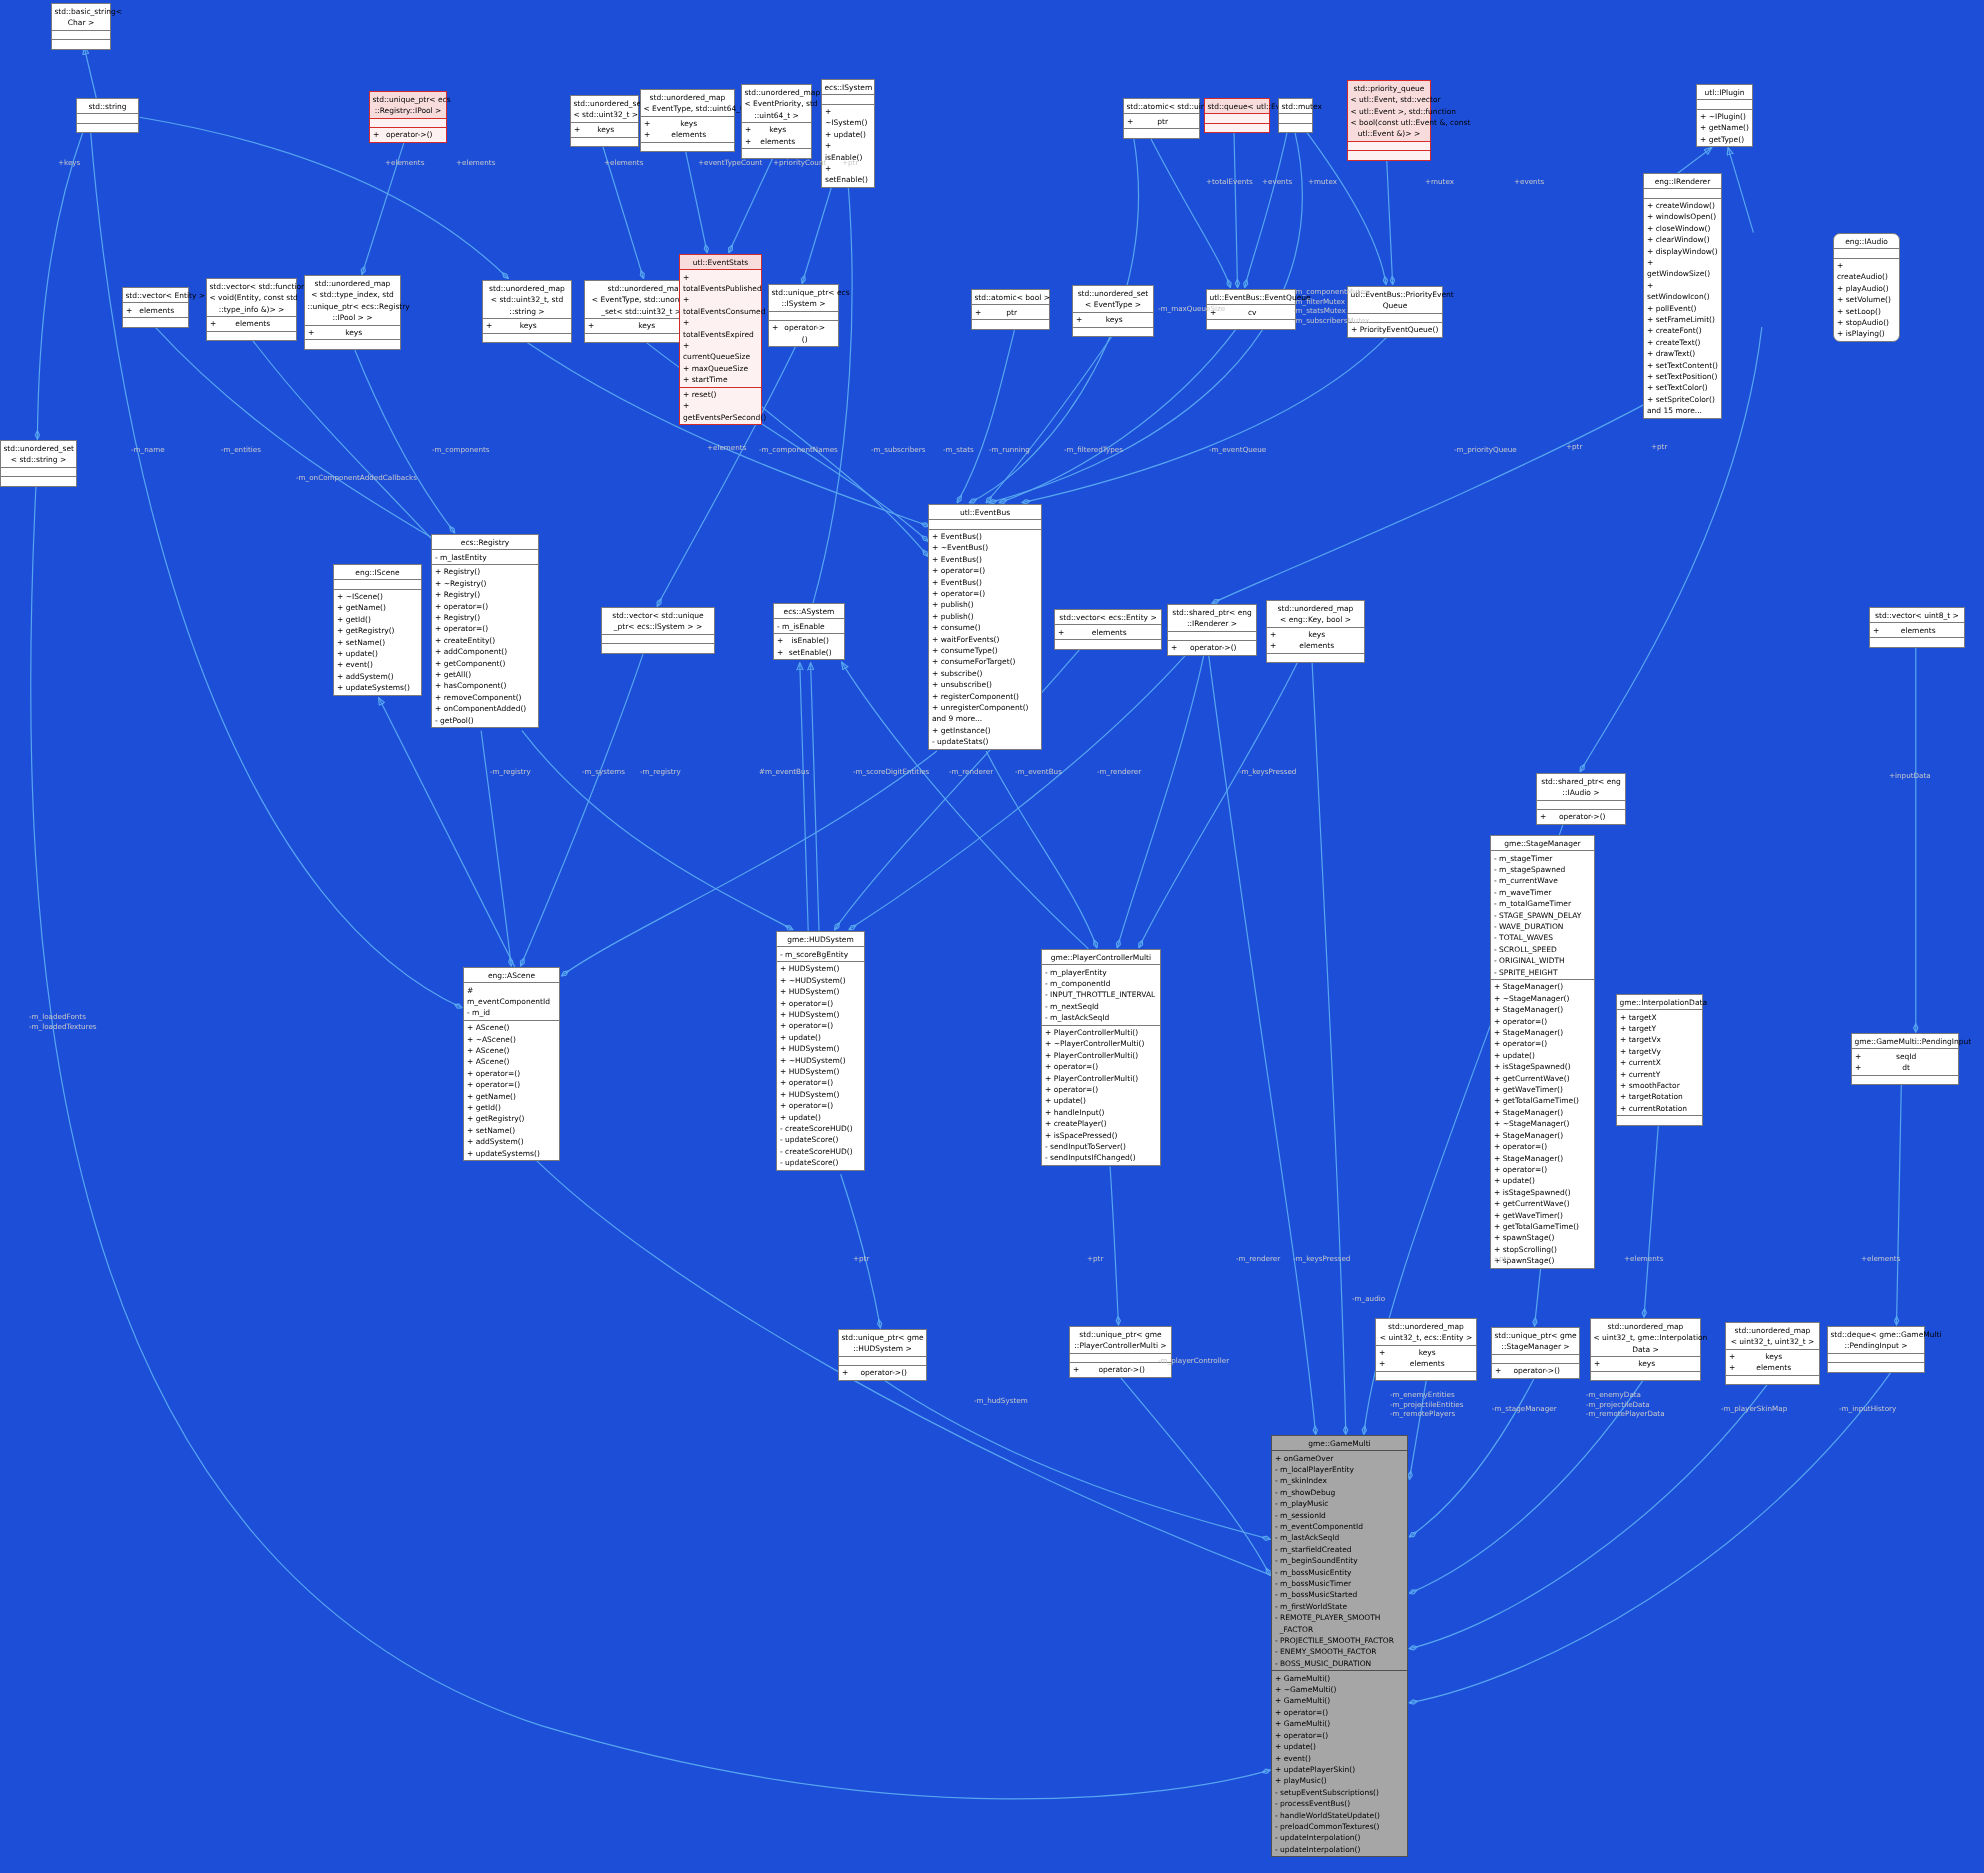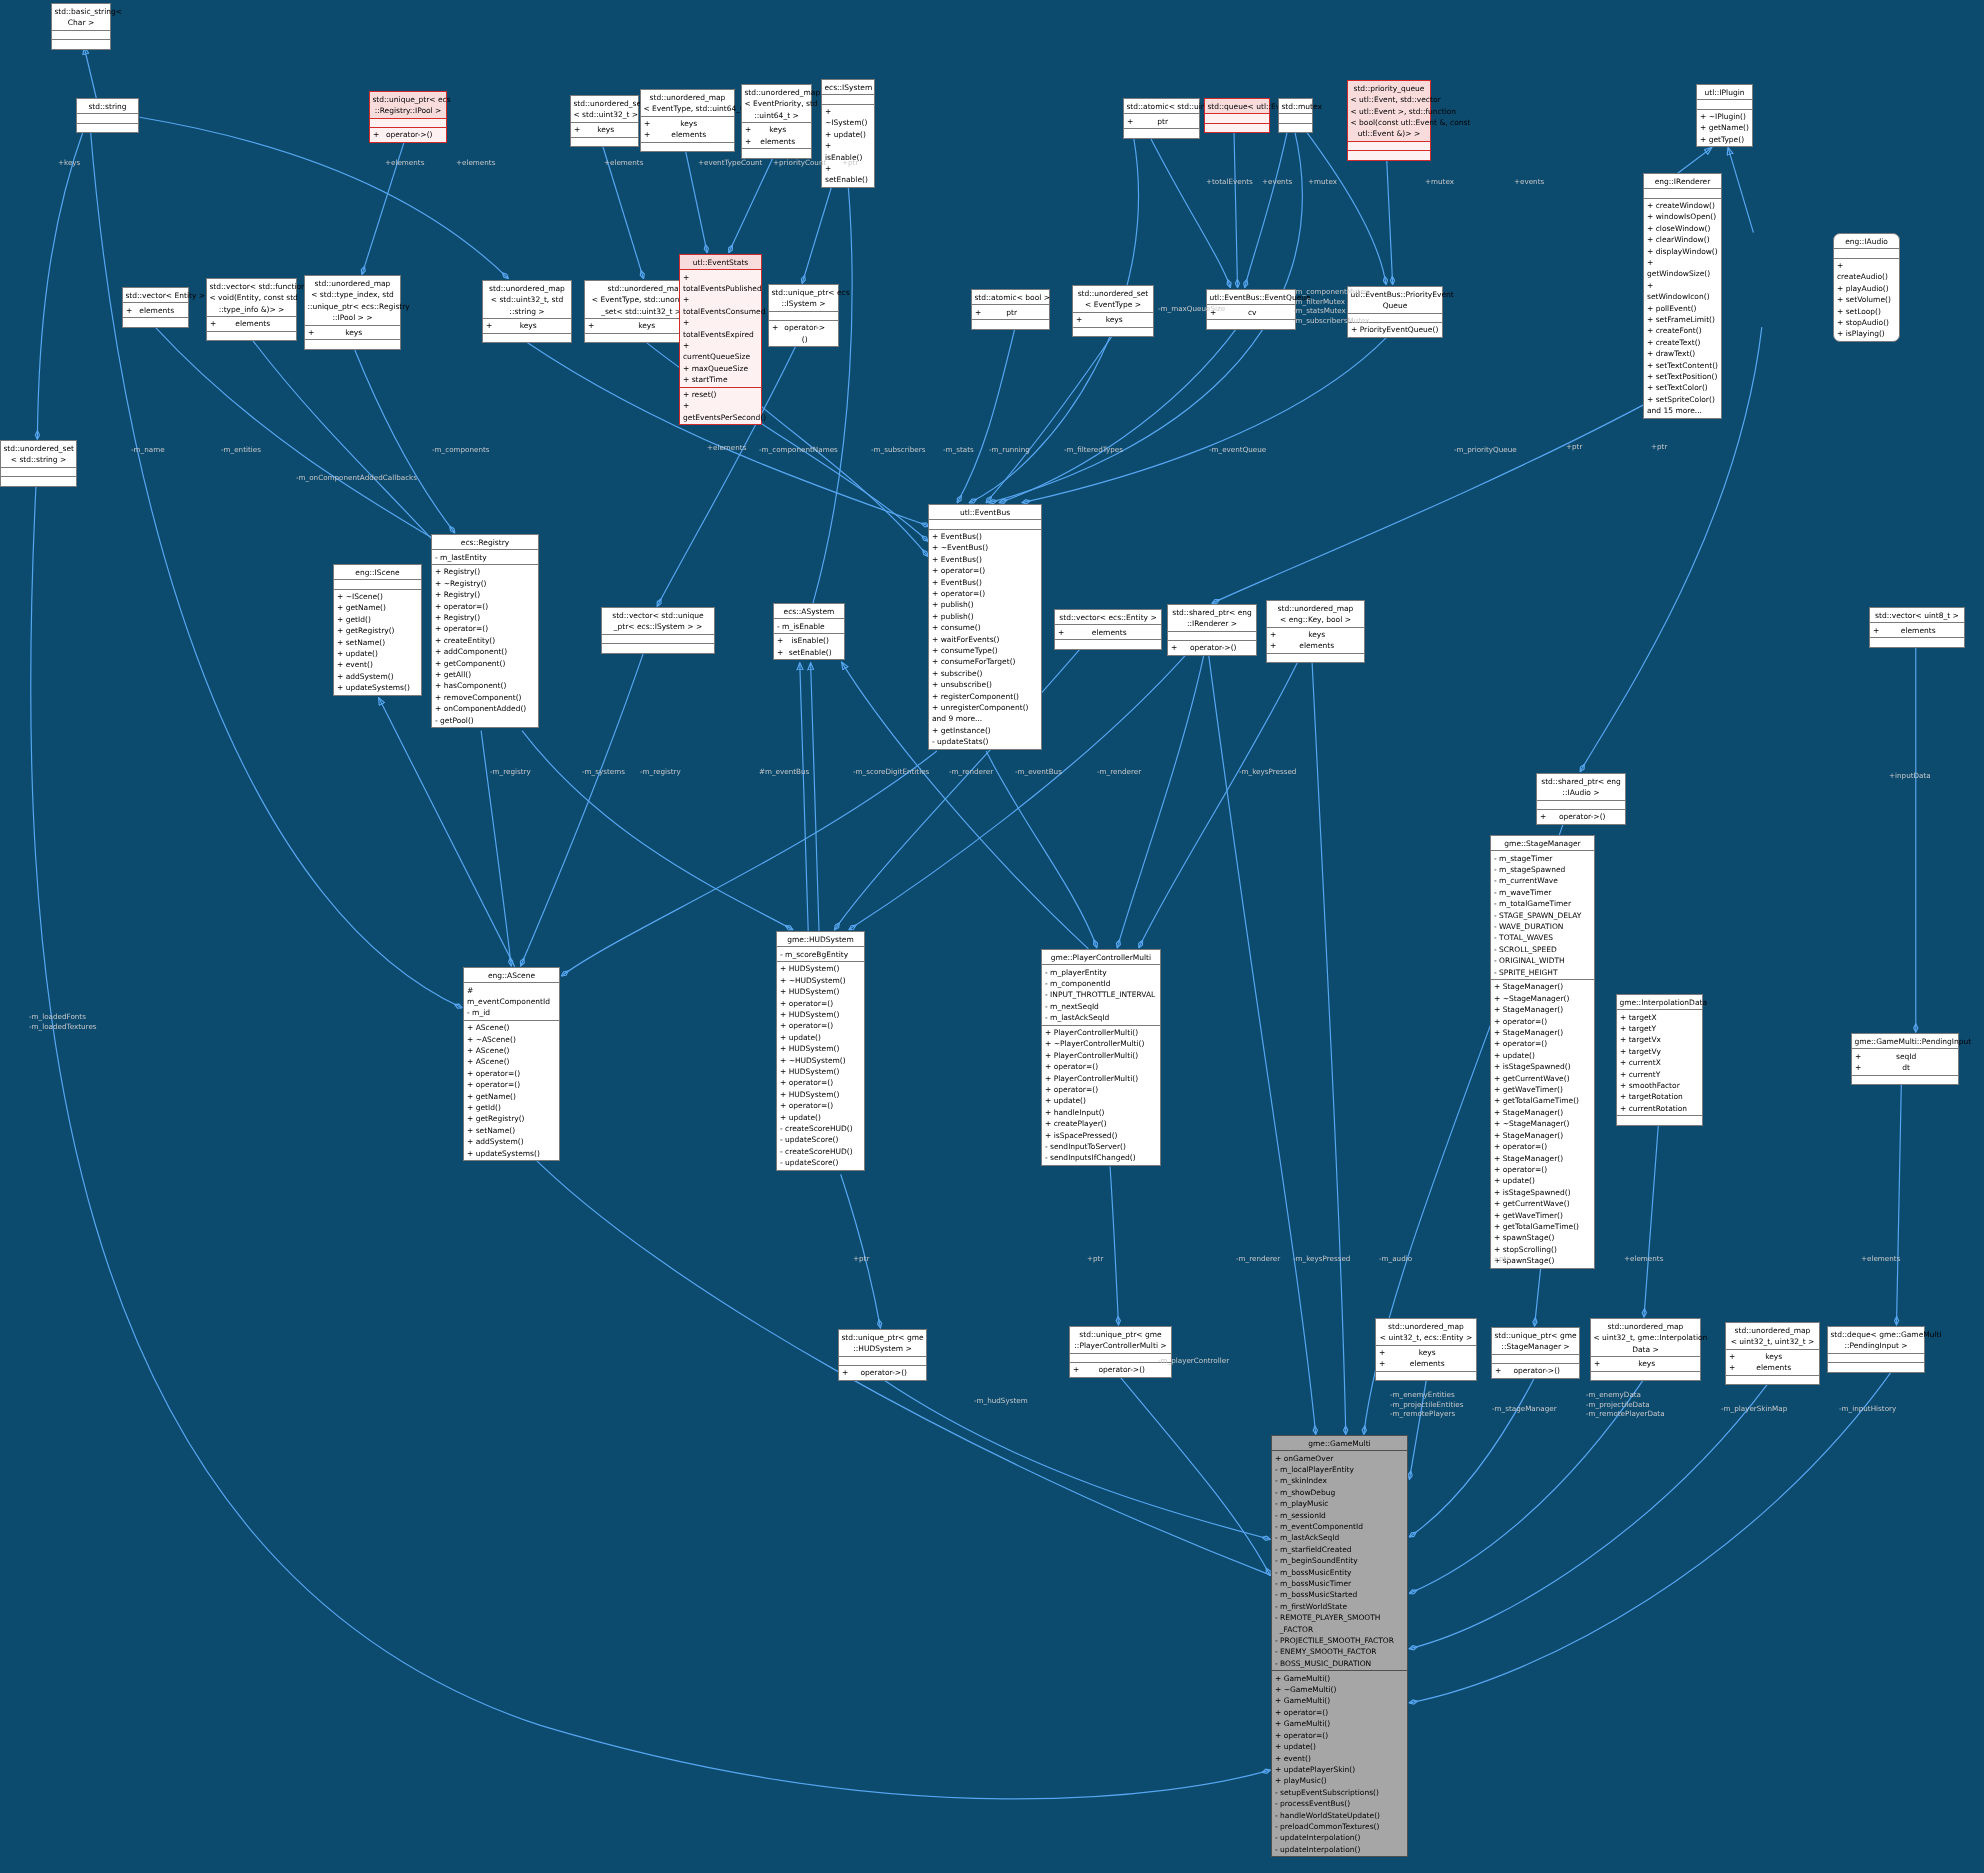--- a/index.html
+++ b/index.html
@@ -1,16 +1,16 @@
 <!DOCTYPE html>
 <html style="font-size:9.6px"><head>
 <meta charset="utf-8">
 <style>
   html,body{margin:0;padding:0;background:#000;}
-  #canvas{position:relative;width:1985px;height:1873px;background:#0c4a6e;overflow:hidden;
+  #canvas{position:relative;width:1985px;height:1873px;background:#1d4ed8;overflow:hidden;
           font-family:"DejaVu Sans","Liberation Sans",sans-serif;}
   #edges{position:absolute;left:0;top:0;width:1985px;height:1873px;}
   #edges path{fill:none;stroke:#57a6f0;stroke-width:2px;}
   .uml-box{position:absolute;background:#ffffff;border:1.2px solid #7a7a7a;color:#000;
            font-size:7.5px;line-height:11.4px;box-sizing:border-box;}
   .ttl{padding:1.8px 2.4px 1.2px 2.4px;text-align:center;border-bottom:0.6px solid #7a7a7a;}
   .tline{white-space:pre;}
   .sec{min-height:6px;padding:1.2px 3px;}
   .sec + .sec{border-top:0.6px solid #7a7a7a;}
   .ln{white-space:pre-wrap;}
@@ -823,21 +823,21 @@
     <div class="lbl" style="left: 1015px; top: 767px;">-m_eventBus</div>
     <div class="lbl" style="left: 1097px; top: 767px;">-m_renderer</div>
     <div class="lbl" style="left: 1239px; top: 767px;">-m_keysPressed</div>
     <div class="lbl" style="left: 1889px; top: 771px;">+inputData</div>
     <div class="lbl" style="left: 29px; top: 1012px;">-m_loadedFonts
 -m_loadedTextures</div>
     <div class="lbl" style="left: 853px; top: 1254px;">+ptr</div>
     <div class="lbl" style="left: 1087px; top: 1254px;">+ptr</div>
     <div class="lbl" style="left: 1236px; top: 1254px;">-m_renderer</div>
     <div class="lbl" style="left: 1293px; top: 1254px;">-m_keysPressed</div>
-    <div class="lbl" style="left: 1352px; top: 1254px; margin-left: 27px;">-m_audio</div>
+    <div class="lbl" style="left: 1352px; top: 1294px;">-m_audio</div>
     <div class="lbl" style="left: 1493px; top: 1254px;">+ptr</div>
     <div class="lbl" style="left: 1624px; top: 1254px;">+elements</div>
     <div class="lbl" style="left: 1861px; top: 1254px;">+elements</div>
     <div class="lbl" style="left: 974px; top: 1356px; margin-top: 40px;">-m_hudSystem</div>
     <div class="lbl" style="left: 1158px; top: 1356px;">-m_playerController</div>
     <div class="lbl" style="left: 1390px; top: 1390px;">-m_enemyEntities
 -m_projectileEntities
 -m_remotePlayers</div>
     <div class="lbl" style="left: 1492px; top: 1404px;">-m_stageManager</div>
     <div class="lbl" style="left: 1586px; top: 1390px;">-m_enemyData

